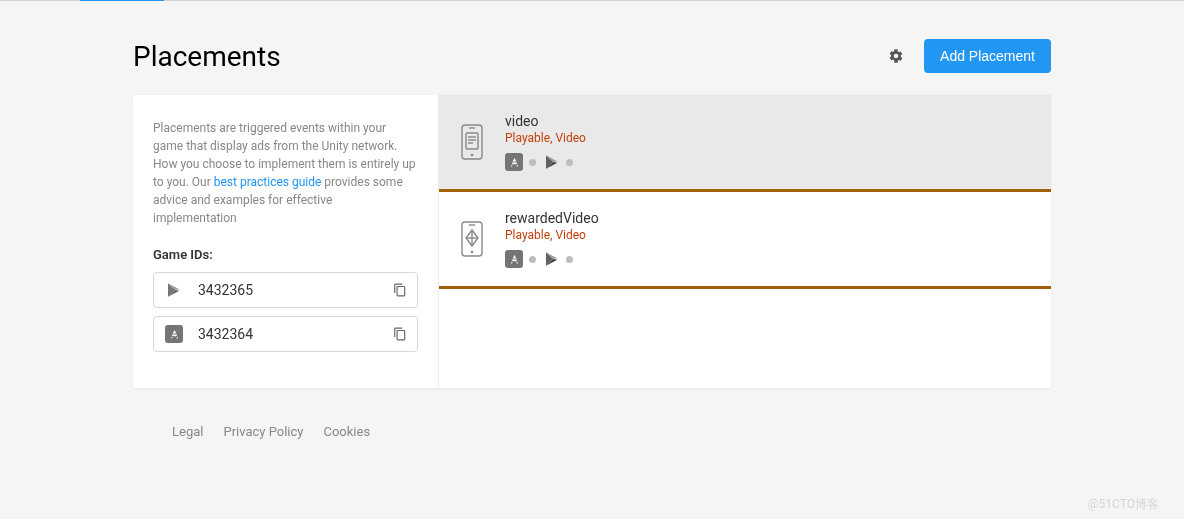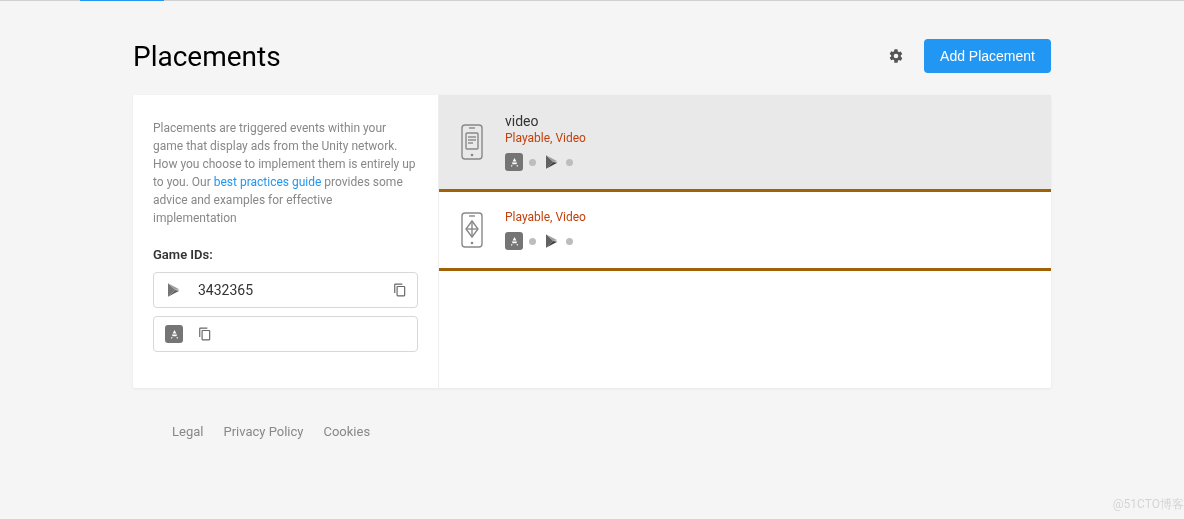--- a/index.html
+++ b/index.html
@@ -61,21 +61,21 @@
 .dot { width: 7px; height: 7px; border-radius: 50%; background: #bdbdbd; }
 .appstore-badge {
   width: 18px; height: 18px; background: #757575; border-radius: 3px;
   display: flex; align-items: center; justify-content: center;
 }
 .footer {
   padding: 36px 0; display: flex; gap: 20px; margin-left: 39px;
 }
 .footer a { color: #888; font-size: 13px; text-decoration: none; }
 .watermark {
-  position: absolute; right: 0; bottom: 6px; font-size: 12px; color: rgba(0,0,0,0.14);
+  position: absolute; right: 25px; bottom: 6px; font-size: 12px; color: rgba(0,0,0,0.14);
 }
 svg { display: block; }
 </style>
 </head>
 <body>
 
 <div class="top-border"></div>
 
 <div class="container">
   <div class="header">
@@ -114,20 +114,21 @@
       </div>
 
       <div class="id-box">
         <span class="store-icon">
           <span class="appstore-badge">
             <svg width="11" height="11" viewBox="0 0 24 24" fill="#fff">
                 <path d="M12 2l4 8h-8l4-8zm-6 10h12l-2 4H8l-2-4zm-2 6h4l-2 4-2-4zm12 0h4l-2 4-2-4z"></path>
               </svg>
           </span>
         </span>
+        <span class="val">3432364</span>
         <span class="copy-icon">
           <svg width="14" height="14" viewBox="0 0 24 24" fill="currentColor">
               <path d="M16 1H4a2 2 0 0 0-2 2v14h2V3h12V1zm3 4H8a2 2 0 0 0-2 2v14a2 2 0 0 0 2 2h11a2 2 0 0 0 2-2V7a2 2 0 0 0-2-2zm0 16H8V7h11v14z"></path>
             </svg>
         </span>
       </div>
     </div>
 
     <div class="content">
 
@@ -174,20 +175,21 @@
           <svg width="22" height="36" viewBox="0 0 22 36" fill="none" stroke="#888" stroke-width="1.4">
             <rect x="1" y="1" width="20" height="34" rx="3"></rect>
             <circle cx="11" cy="31" r="1.3" fill="#888" stroke="none"></circle>
             <line x1="8" y1="4" x2="14" y2="4"></line>
             <path d="M11 9 L17 17 L11 25 L5 17 Z"></path>
             <line x1="5" y1="17" x2="17" y2="17"></line>
             <line x1="11" y1="9" x2="11" y2="25"></line>
           </svg>
         </span>
         <div class="placement-info">
+          <div class="placement-name">rewardedVideo</div>
           <div class="placement-sub">Playable, Video</div>
           <div class="platform-indicators">
             <span class="platform-group">
               <span class="appstore-badge">
                 <svg width="11" height="11" viewBox="0 0 24 24" fill="#fff">
                     <path d="M12 2l4 8h-8l4-8zm-6 10h12l-2 4H8l-2-4zm-2 6h4l-2 4-2-4zm12 0h4l-2 4-2-4z"></path>
                   </svg>
               </span>
               <span class="dot"></span>
             </span>

